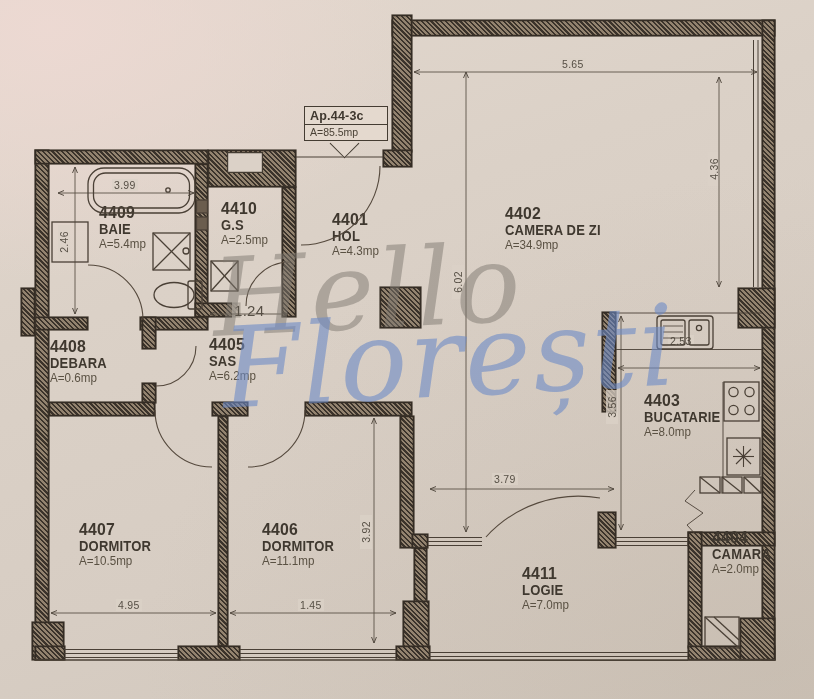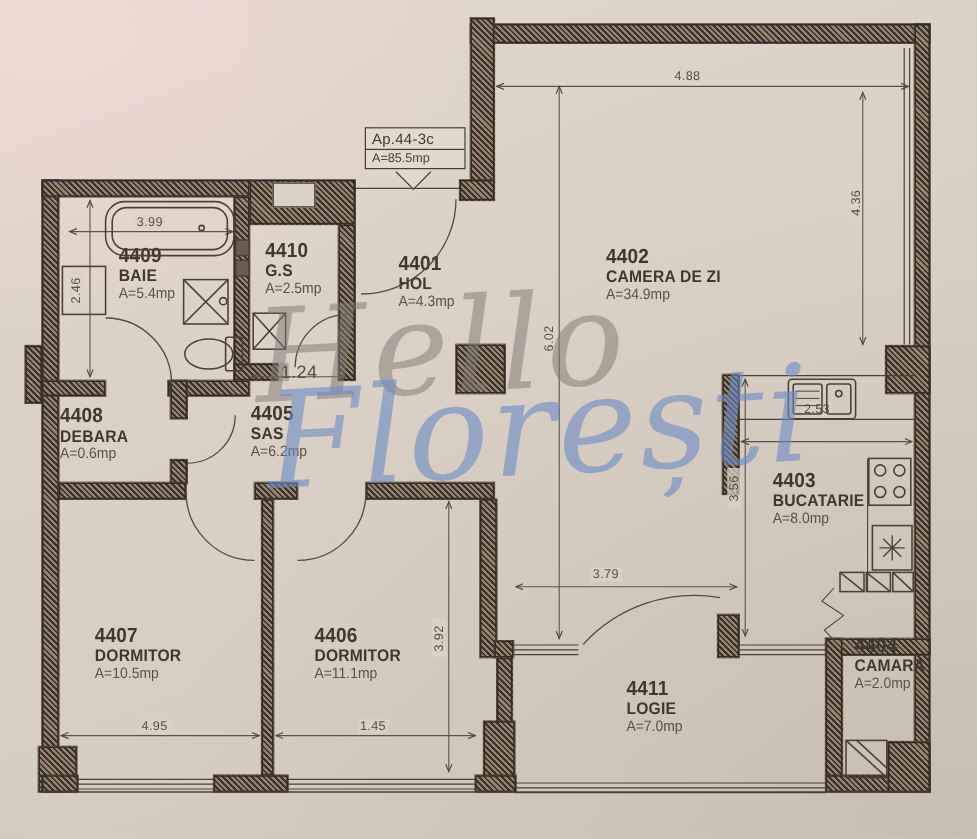--- a/index.html
+++ b/index.html
@@ -22,21 +22,21 @@
   .rl .rarea{display:block;font-size:12.5px;font-weight:400;color:#5a5143;margin-top:1px;}
   
   .dim{position:absolute;z-index:5;font-size:10.5px;color:#564f45;letter-spacing:.3px;
        background:rgba(219,209,199,.75);padding:0 2px;}
   .dimv{position:absolute;z-index:5;font-size:10.5px;color:#564f45;letter-spacing:.3px;
         background:rgba(219,209,199,.75);padding:0 2px;width:30px;text-align:center;
         transform:rotate(-90deg);transform-origin:center;}
   
   .tag{position:absolute;left:304px;top:106px;width:82px;z-index:7;border:1.6px solid #443c32;
        background:rgba(228,217,206,.92);color:#3f382f;}
-  .tag .tid{display:block;font-size:12.5px;font-weight:400;padding:2px 5px 1px;
+  .tag .tid{display:block;font-size:12.5px;font-weight:700;padding:2px 5px 1px;
             border-bottom:1.4px solid #443c32;letter-spacing:.2px;}
   .tag .tarea{display:block;font-size:10.5px;padding:1px 5px 2px;color:#4a4236;}
   .tagptr{position:absolute;left:334px;top:133px;width:20px;height:20px;z-index:6;
           border-right:1.6px solid #443c32;border-bottom:1.6px solid #443c32;
           background:rgba(228,217,206,.7);transform:rotate(45deg);}
   
   .wm{position:absolute;z-index:8;pointer-events:none;white-space:nowrap;}
   .wm1{left:212px;top:228px;font:italic 400 108px "DejaVu Serif",serif;color:rgba(126,120,112,.50);
        transform:rotate(-3deg);letter-spacing:4px;}
   .wm2{left:222px;top:292px;font:italic 400 112px "DejaVu Serif",serif;color:rgba(109,139,199,.60);
@@ -261,21 +261,21 @@
     <span class="rid">4404</span>
     <span class="rname">CAMARA</span>
     <span class="rarea">A=2.0mp</span>
   </div>
   <div class="rl" style="left:522px;top:565px">
     <span class="rid">4411</span>
     <span class="rname">LOGIE</span>
     <span class="rarea">A=7.0mp</span>
   </div>
 
-  <span class="dim" style="left:560px;top:58px">4.88</span>
+  <span class="dim" style="left:560px;top:58px">5.65</span>
   <span class="dimv" style="left:697px;top:163px">4.36</span>
   <span class="dimv" style="left:441px;top:276px">6.02</span>
   <span class="dim" style="left:112px;top:179px">3.99</span>
   <span class="dimv" style="left:47px;top:236px">2.46</span>
   <span class="dim" style="left:232px;top:302px;font-size:15px">1.24</span>
   <span class="dim" style="left:668px;top:335px">2.53</span>
   <span class="dimv" style="left:595px;top:401px">3.56</span>
   <span class="dim" style="left:492px;top:473px">3.79</span>
   <span class="dimv" style="left:349px;top:526px">3.92</span>
   <span class="dim" style="left:116px;top:599px">4.95</span>

